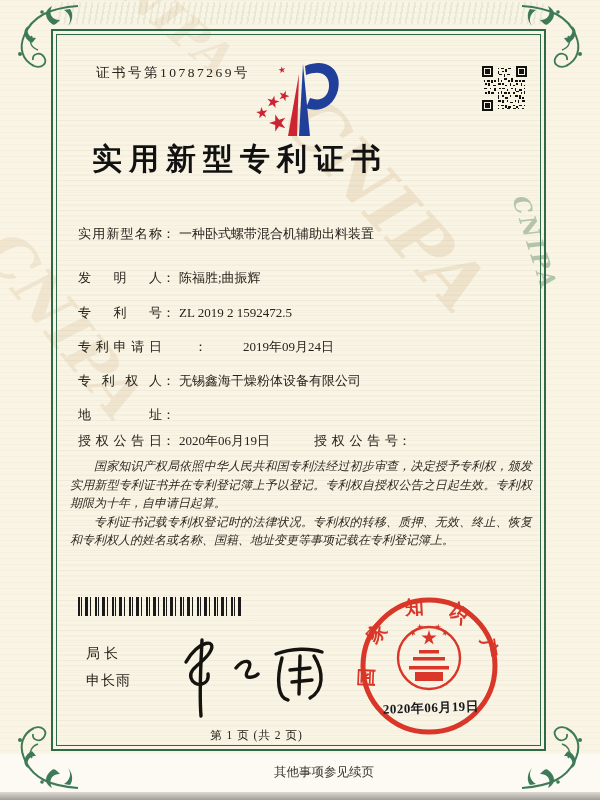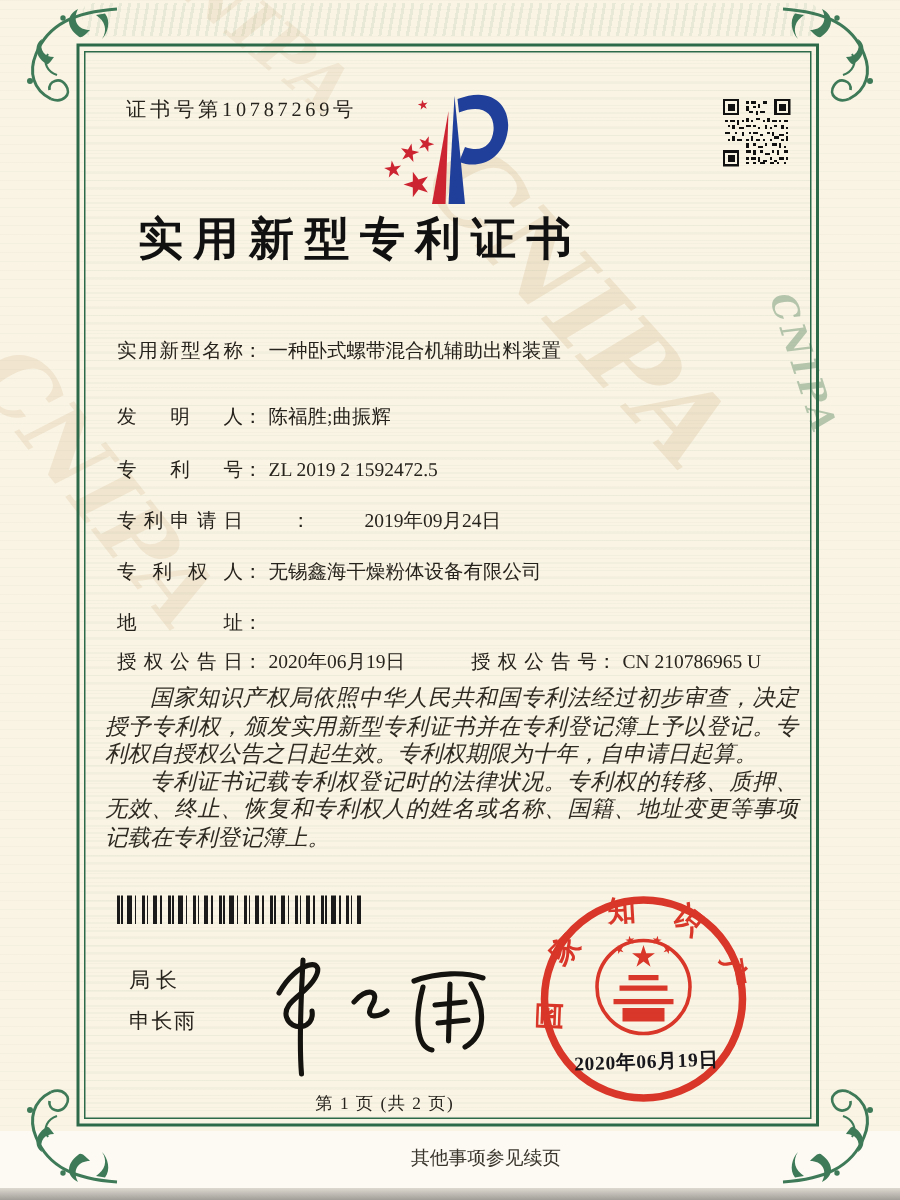--- a/index.html
+++ b/index.html
@@ -39,21 +39,21 @@
     border:1px solid #2c6a4a;
     background:repeating-linear-gradient(180deg,rgba(124,160,130,0.06) 0 1px,transparent 1px 5px);
   }
   
   .corner{position:absolute;width:70px;height:70px;z-index:6;}
   .corner.tl{left:12px;top:2px;}
   .corner.tr{left:518px;top:2px;transform:scaleX(-1);}
   .corner.bl{left:12px;top:722px;transform:scaleY(-1);}
   .corner.br{left:518px;top:722px;transform:scale(-1,-1);}
   
-  .cert-no{position:absolute;left:84px;top:64px;font-size:13.5px;letter-spacing:2.5px;z-index:4;}
+  .cert-no{position:absolute;left:96px;top:64px;font-size:13.5px;letter-spacing:2.5px;z-index:4;}
   .logo{position:absolute;left:243px;top:52px;z-index:4;}
   .qr{position:absolute;left:482px;top:66px;z-index:4;}
   .title{
     position:absolute;left:0;top:139px;width:480px;text-align:center;
     font-size:30px;font-weight:bold;letter-spacing:7px;color:#111;z-index:4;
   }
   
   .row{position:absolute;left:78px;width:448px;display:flex;font-size:13px;line-height:20px;z-index:4;margin-top:12px;}
   .row .lbl{flex:0 0 84px;width:84px;text-align:justify;text-align-last:justify;}
   .row .colon{flex:0 0 12px;}
@@ -63,21 +63,21 @@
   .row.r5 .val{max-width:330px;}
   .grant-row{position:absolute;left:78px;top:431px;width:450px;display:flex;font-size:13px;line-height:20px;z-index:4;}
   .grant-pair1{display:flex;width:236px;}
   .grant-pair2{display:flex;flex:1;}
   .grant-row .lbl{flex:0 0 84px;width:84px;text-align:justify;text-align-last:justify;}
   .grant-row .colon{flex:0 0 12px;}
   .grant-row .val{padding-left:4px;}
   
   .body-text{
     position:absolute;left:70px;top:457px;width:462px;z-index:4;
-    font-size:15px;line-height:18.5px;text-align:justify;font-style:italic;color:#2e2a22;
+    font-size:12px;line-height:18.5px;text-align:justify;font-style:italic;color:#2e2a22;
   }
   .body-text p{margin:0;text-indent:2em;}
   
   .barcode{
     position:absolute;left:78px;top:597px;width:163px;height:19px;z-index:4;
     background:repeating-linear-gradient(90deg,#1a1a1a 0 2px,transparent 2px 3px,#1a1a1a 3px 4px,transparent 4px 7px,#1a1a1a 7px 10px,transparent 10px 12px,#1a1a1a 12px 13px,transparent 13px 17px);
   }
   
   .director-title{position:absolute;left:86px;top:645px;font-size:14px;letter-spacing:4px;z-index:4;}
   .director-name{position:absolute;left:86px;top:672px;font-size:14px;letter-spacing:1px;z-index:4;}
@@ -194,21 +194,20 @@
 
 <div class="grant-row">
   <div class="grant-pair1">
     <span class="lbl">授权公告日</span>
       <span class="colon">：</span>
       <span class="val">2020年06月19日</span>
   </div>
   <div class="grant-pair2">
     <span class="lbl">授权公告号</span>
       <span class="colon">：</span>
-      <span class="val">CN 210786965 U</span>
   </div>
 </div>
 
 <div class="body-text">
   <p>国家知识产权局依照中华人民共和国专利法经过初步审查，决定授予专利权，颁发实用新型专利证书并在专利登记簿上予以登记。专利权自授权公告之日起生效。专利权期限为十年，自申请日起算。</p>
   <p>专利证书记载专利权登记时的法律状况。专利权的转移、质押、无效、终止、恢复和专利权人的姓名或名称、国籍、地址变更等事项记载在专利登记簿上。</p>
 </div>
 
 <div class="barcode"></div>
 

